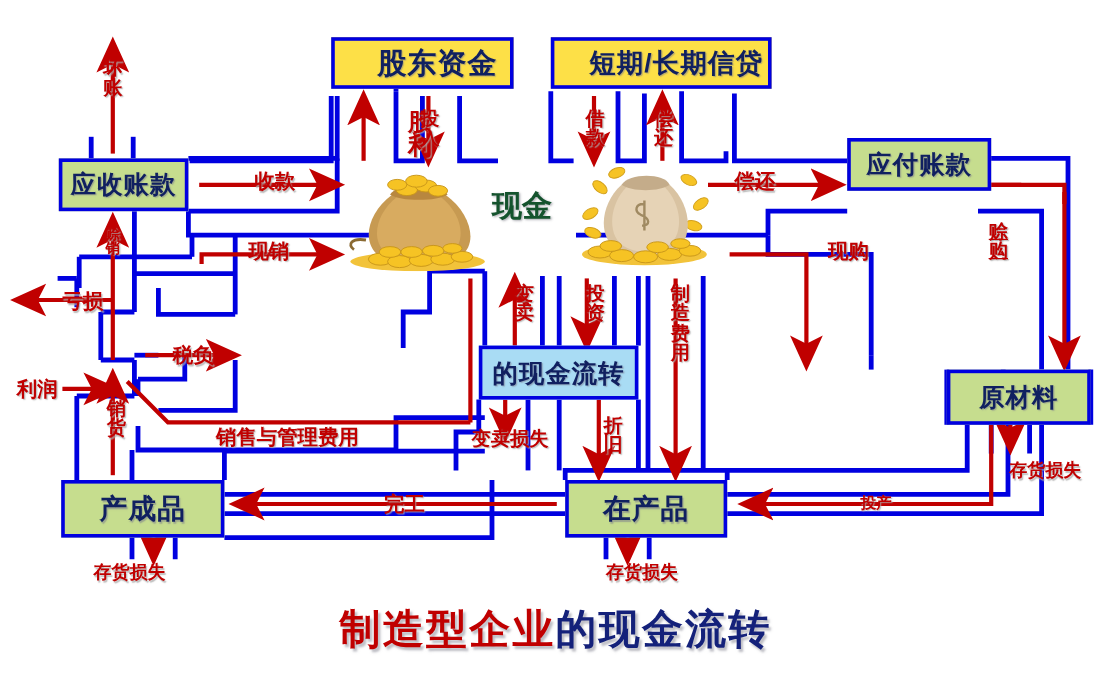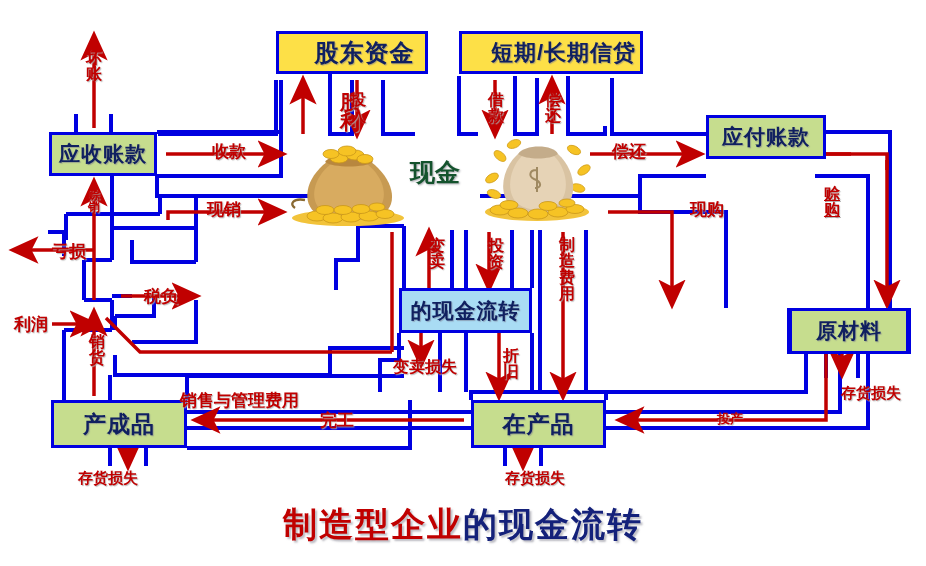--- a/index.html
+++ b/index.html
@@ -268,21 +268,21 @@
       <div class="lbl" style="left: 207px; top: 201px; font-size: 17px;">现销</div>
       <div class="lbl" style="left: 690px; top: 201px; font-size: 17px; text-align: center;">现购</div>
       <div class="lbl v" style="left: 824px; top: 186px; font-size: 16px; width: 16px; text-decoration: underline;">赊购</div>
       <div class="lbl" style="left: 52px; top: 243px; font-size: 17px;">亏损</div>
       <div class="lbl v" style="left: 429px; top: 238px; font-size: 16px; width: 16px;">变卖</div>
       <div class="lbl v" style="left: 488px; top: 238px; font-size: 16px; width: 16px;">投资</div>
       <div class="lbl v" style="left: 559px; top: 238px; font-size: 16px; width: 16px; font-family: Liberation Mono, monospace;">制造费用</div>
       <div class="lbl" style="left: 144px; top: 288px; font-size: 17px;">税负</div>
       <div class="lbl" style="left: 14px; top: 316px; font-size: 17px;">利润</div>
       <div class="lbl v" style="left: 89px; top: 334px; font-size: 16px; width: 16px;">销货</div>
-      <div class="lbl" style="left: 180px; top: 356px; font-size: 17px; margin-top: 36px;">销售与管理费用</div>
+      <div class="lbl" style="left: 180px; top: 356px; font-size: 17px;">销售与管理费用</div>
       <div class="lbl" style="left: 393px; top: 359px; font-size: 16px;">变卖损失</div>
       <div class="lbl v" style="left: 503px; top: 348px; font-size: 16px; width: 16px;">折旧</div>
       <div class="lbl" style="left: 320px; top: 412px; font-size: 17px;">完工</div>
       <div class="lbl" style="left: 717px; top: 412px; font-size: 13px;">投产</div>
       <div class="lbl" style="left: 78px; top: 470px; font-size: 15px;">存货损失</div>
       <div class="lbl" style="left: 505px; top: 470px; font-size: 15px;">存货损失</div>
       <div class="lbl" style="left: 841px; top: 385px; font-size: 15px;">存货损失</div>
     </div>
 
   <div id="title">

